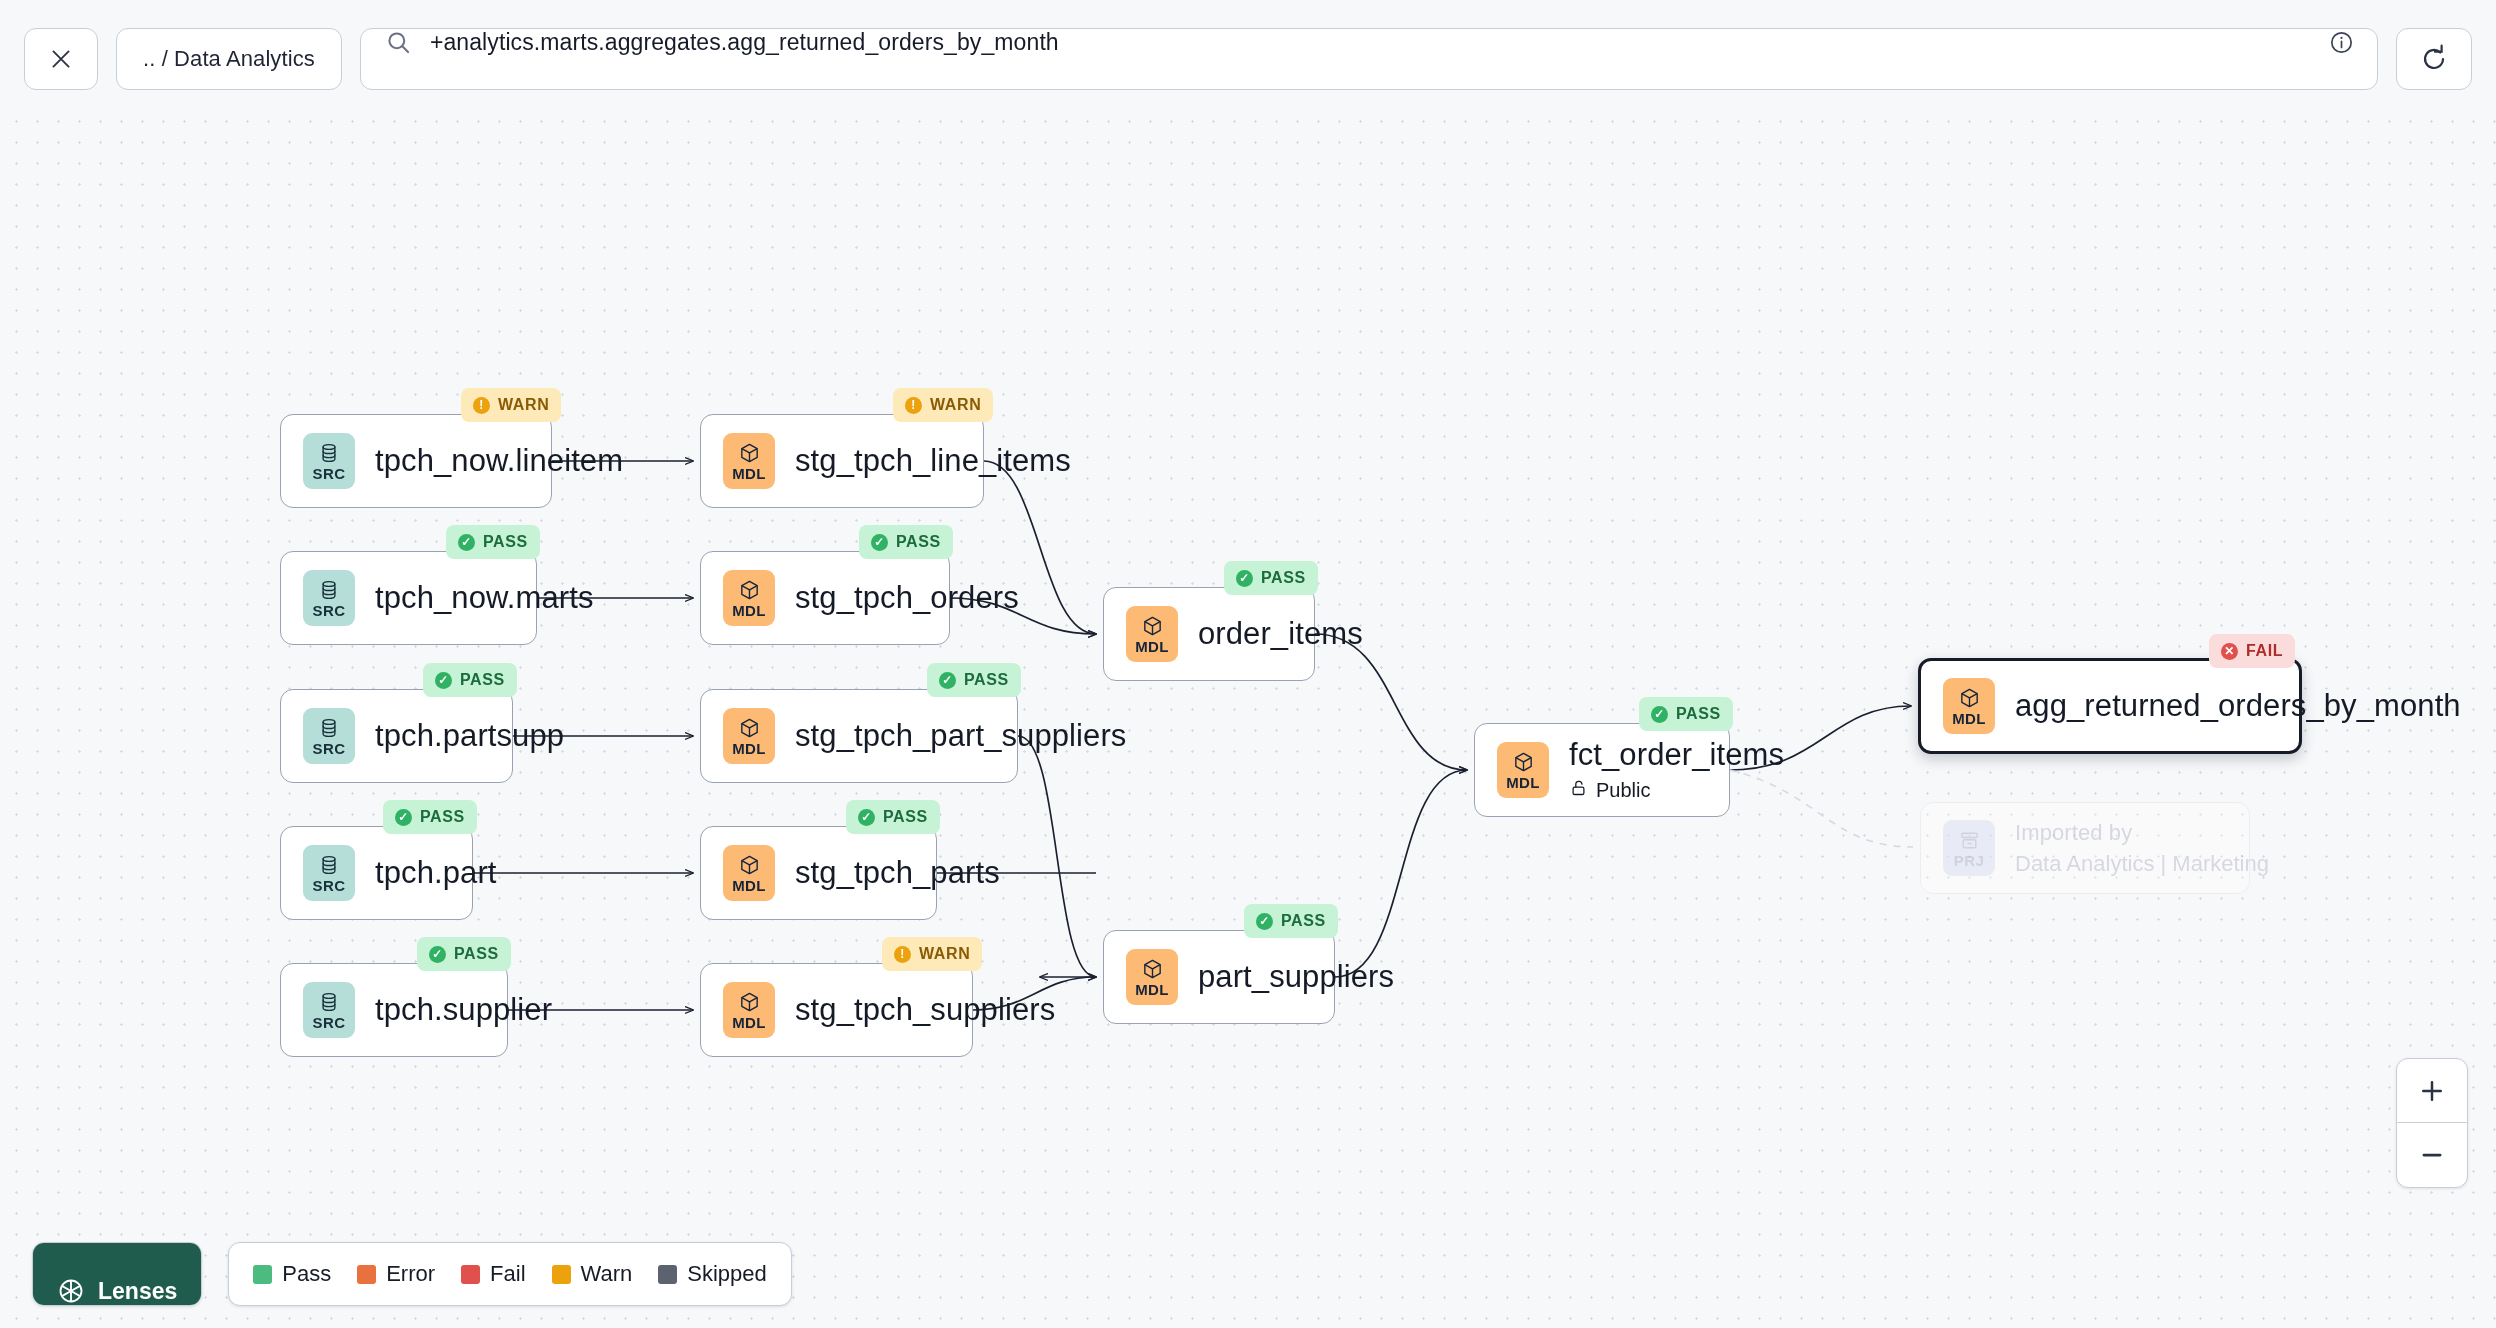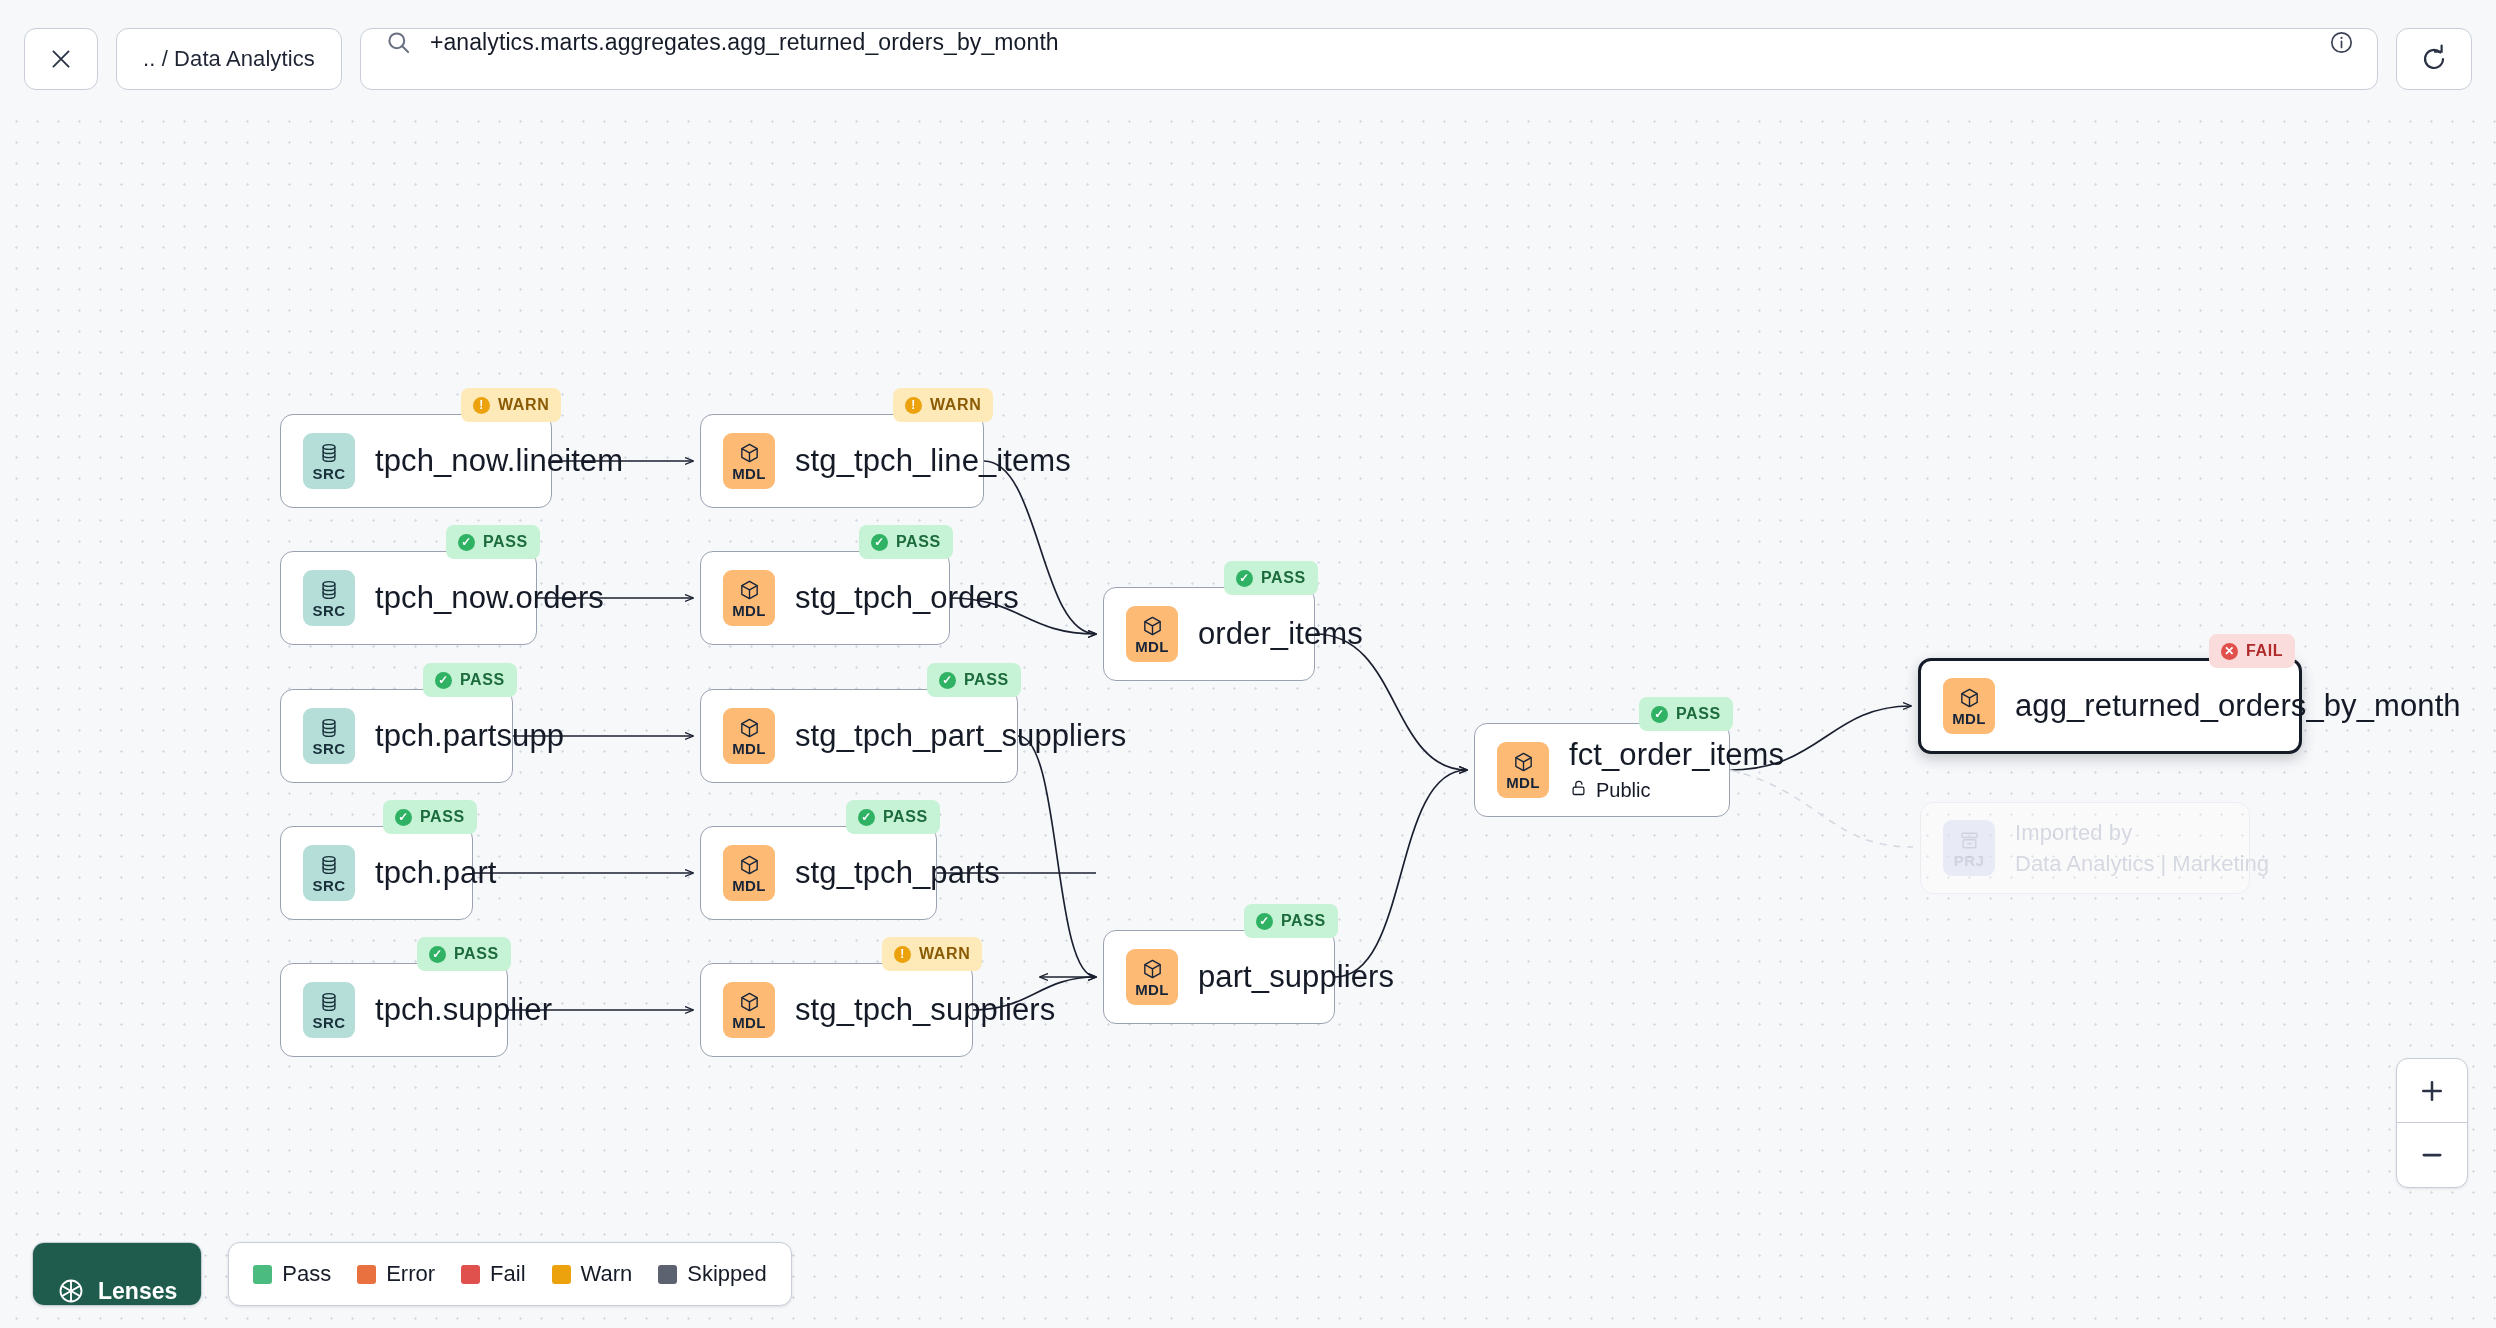--- a/index.html
+++ b/index.html
@@ -410,21 +410,21 @@
           <div class="badge-icon src">
             <svg width="22" height="24" viewBox="0 0 24 24" fill="none" stroke="currentColor" stroke-width="1.5" stroke-linecap="round">
               <ellipse cx="12" cy="5.4" rx="6.4" ry="2.6"></ellipse>
               <path d="M5.6 5.4 L5.6 18.6 C5.6 20 8.5 21.2 12 21.2 C15.5 21.2 18.4 20 18.4 18.6 L18.4 5.4"></path>
               <path d="M5.6 10 C5.6 11.4 8.5 12.6 12 12.6 C15.5 12.6 18.4 11.4 18.4 10"></path>
               <path d="M5.6 14.4 C5.6 15.8 8.5 17 12 17 C15.5 17 18.4 15.8 18.4 14.4"></path>
             </svg>
             <span class="kind">SRC</span>
           </div>
           <div class="node-text">
-            <div class="node-label">tpch_now.orders</div>
+            <div class="node-label">tpch_now.marts</div>
           </div>
           <div class="status-pill pass" style="left: 165px;">
             <span class="dot">✓</span>
             <span>PASS</span>
           </div>
         </div>
         <div class="node" style="left: 280px; top: 587px; width: 233px; height: 94px;">
           <div class="badge-icon src">
             <svg width="22" height="24" viewBox="0 0 24 24" fill="none" stroke="currentColor" stroke-width="1.5" stroke-linecap="round">
               <ellipse cx="12" cy="5.4" rx="6.4" ry="2.6"></ellipse>

